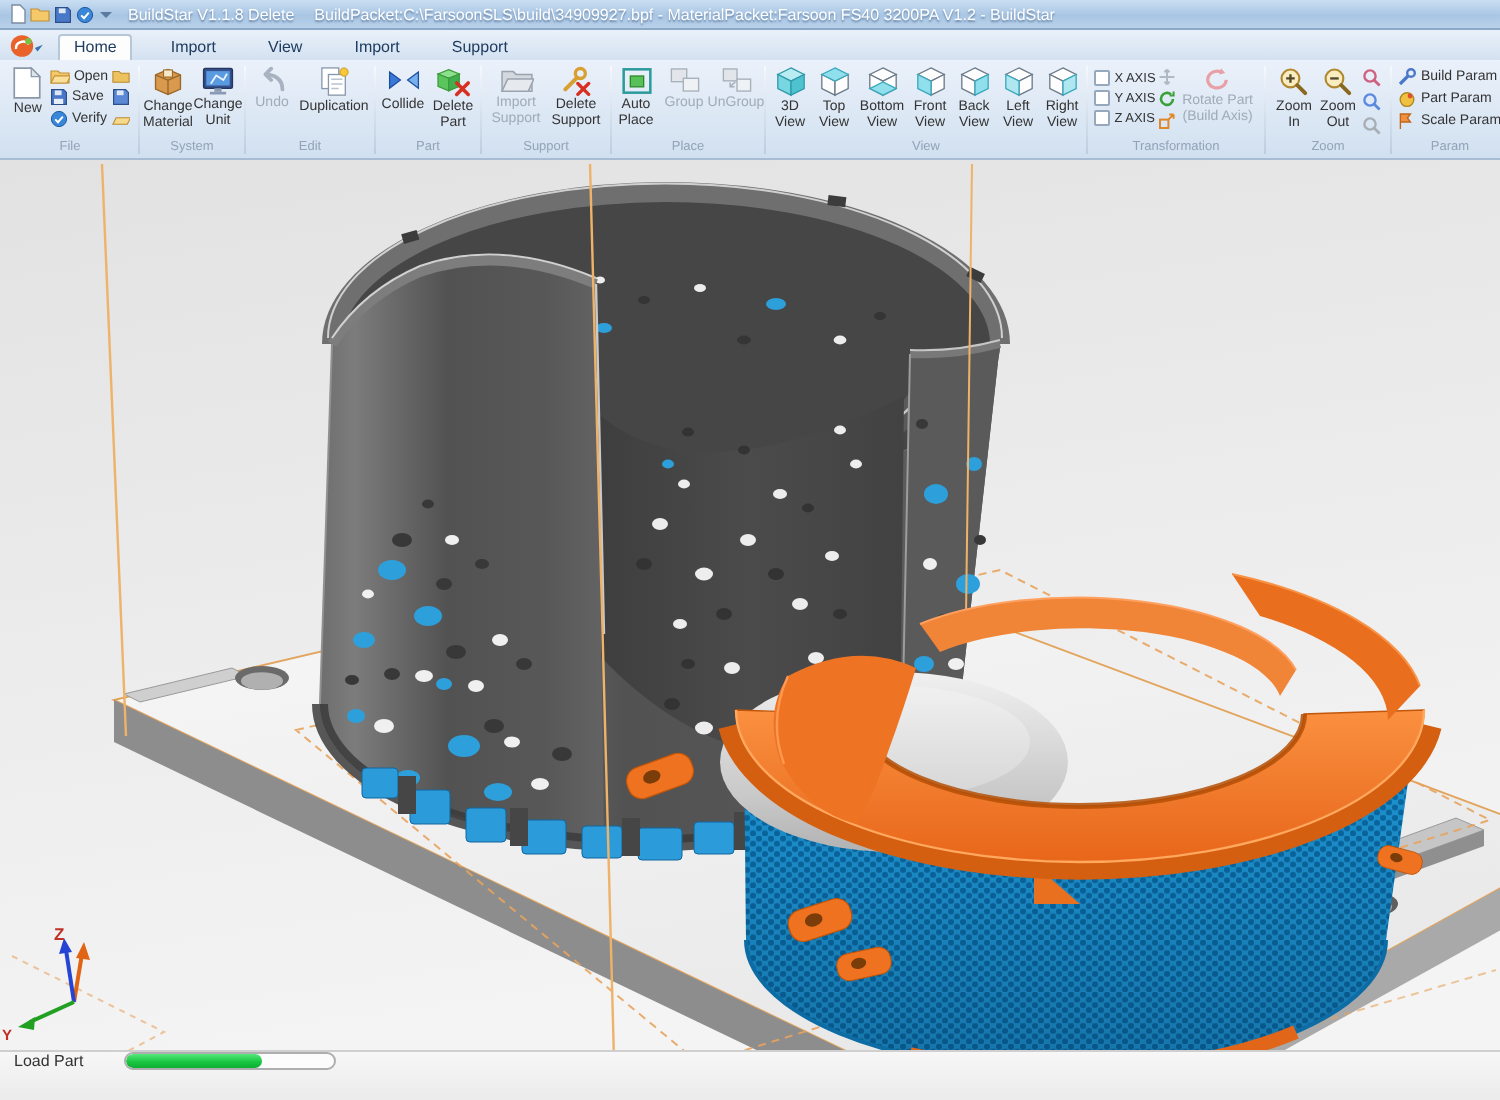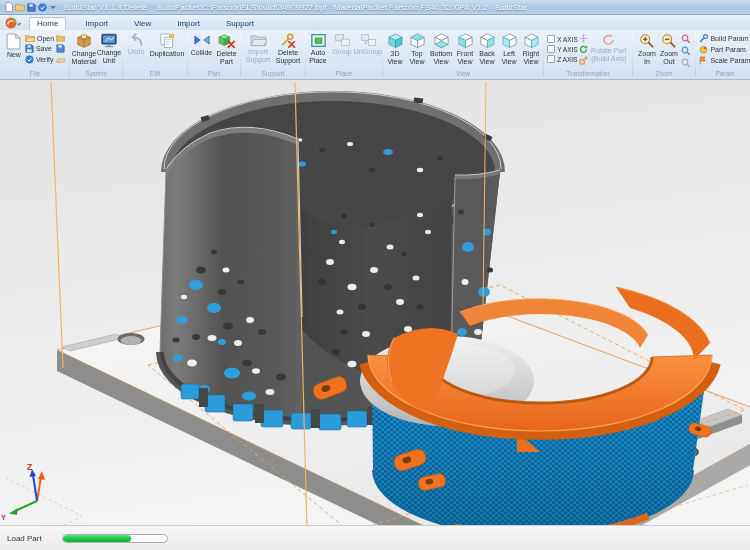--- a/index.html
+++ b/index.html
@@ -36,21 +36,21 @@
   .chkcol { display: flex; flex-direction: column; gap: 2px; padding-top: 2px; }
   .chk-row { display: flex; align-items: center; gap: 2px; font-size: 6.5px; color: #333; }
   .chk { width: 8px; height: 8px; background: #fff; border: 1px solid #98a8bc; border-radius: 1px; display: inline-block; }
 
   
   .viewport { position: relative; height: 445px; background: #ececec; }
   .viewport svg.scene { position: absolute; left: 0; top: 0; }
 
   
   .statusbar { height: 25px; background: linear-gradient(#f7f7f7,#ebebeb); border-top: 1px solid #cfcfcf;
-    display: flex; align-items: center; padding: 0 7px; gap: 20px; }
+    display: flex; padding: 0 7px; gap: 20px; }
   .sb-label { font-size: 8px; color: #333; }
   .progress { width: 106px; height: 9px; border: 1px solid #aeaeae; border-radius: 5px; background: #fcfcfc; overflow: hidden; }
   .progress-fill { height: 100%; background: linear-gradient(#55e87c,#17c33e 60%,#0fae34); border-radius: 4px; }
 </style>
 </head>
 <body>
 
 <div class="titlebar">
   <div class="qa">
     <span>

